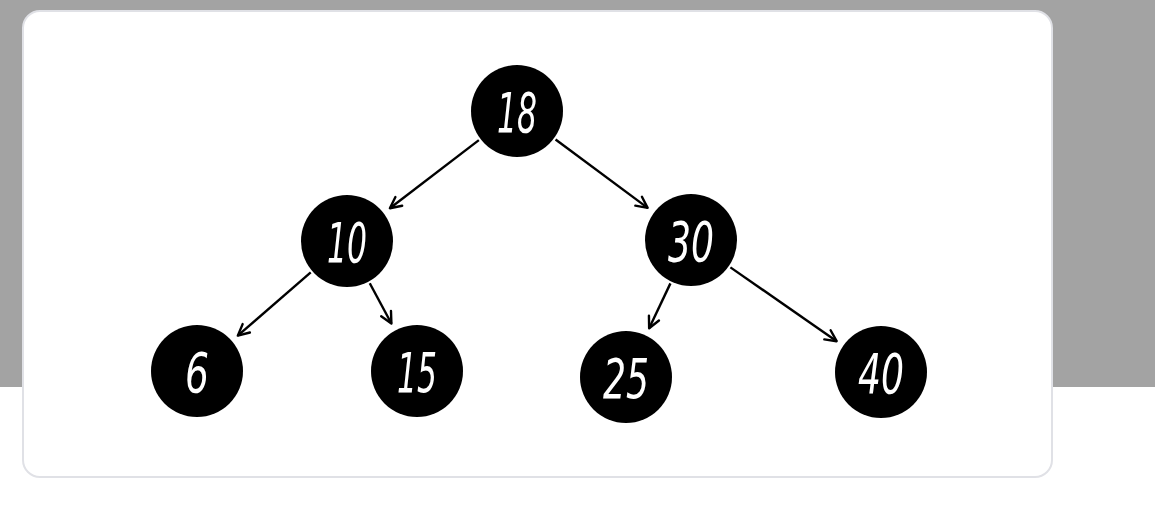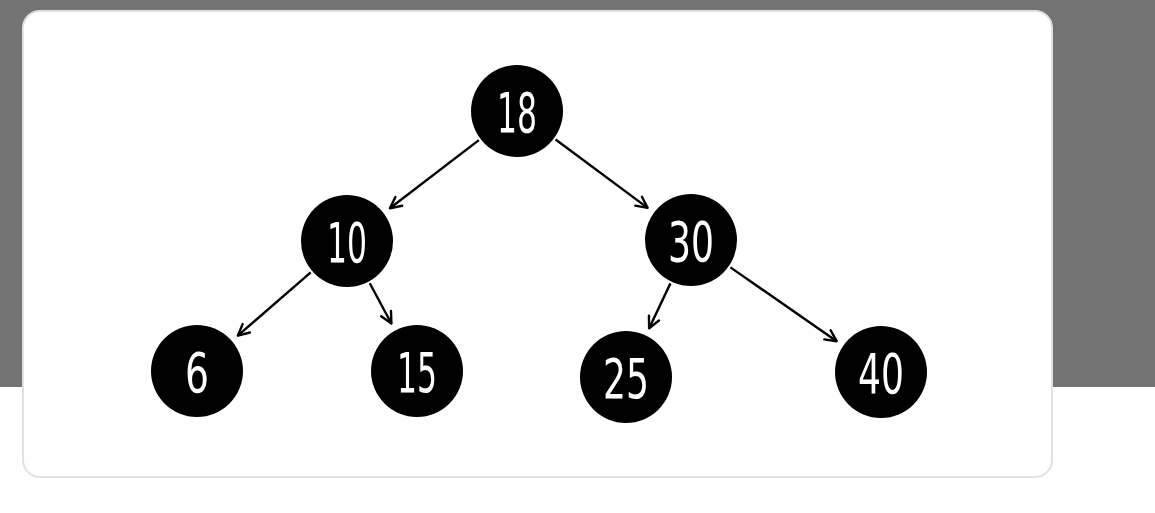--- a/index.html
+++ b/index.html
@@ -9,21 +9,22 @@
     background: #ffffff;
     width: 1155px;
     height: 513px;
     overflow: hidden;
     font-family: "DejaVu Sans", sans-serif;
   }
   .stage {
     position: relative;
     width: 1155px;
     height: 387px;
-    background: #737373;
+    background: #a3a3a3;
+    font-style: italic;
   }
   .card {
     position: absolute;
     left: 22px;
     top: 10px;
     width: 1031px;
     height: 468px;
     background: #ffffff;
     border: 2px solid #e0e1e6;
     border-radius: 18px;

